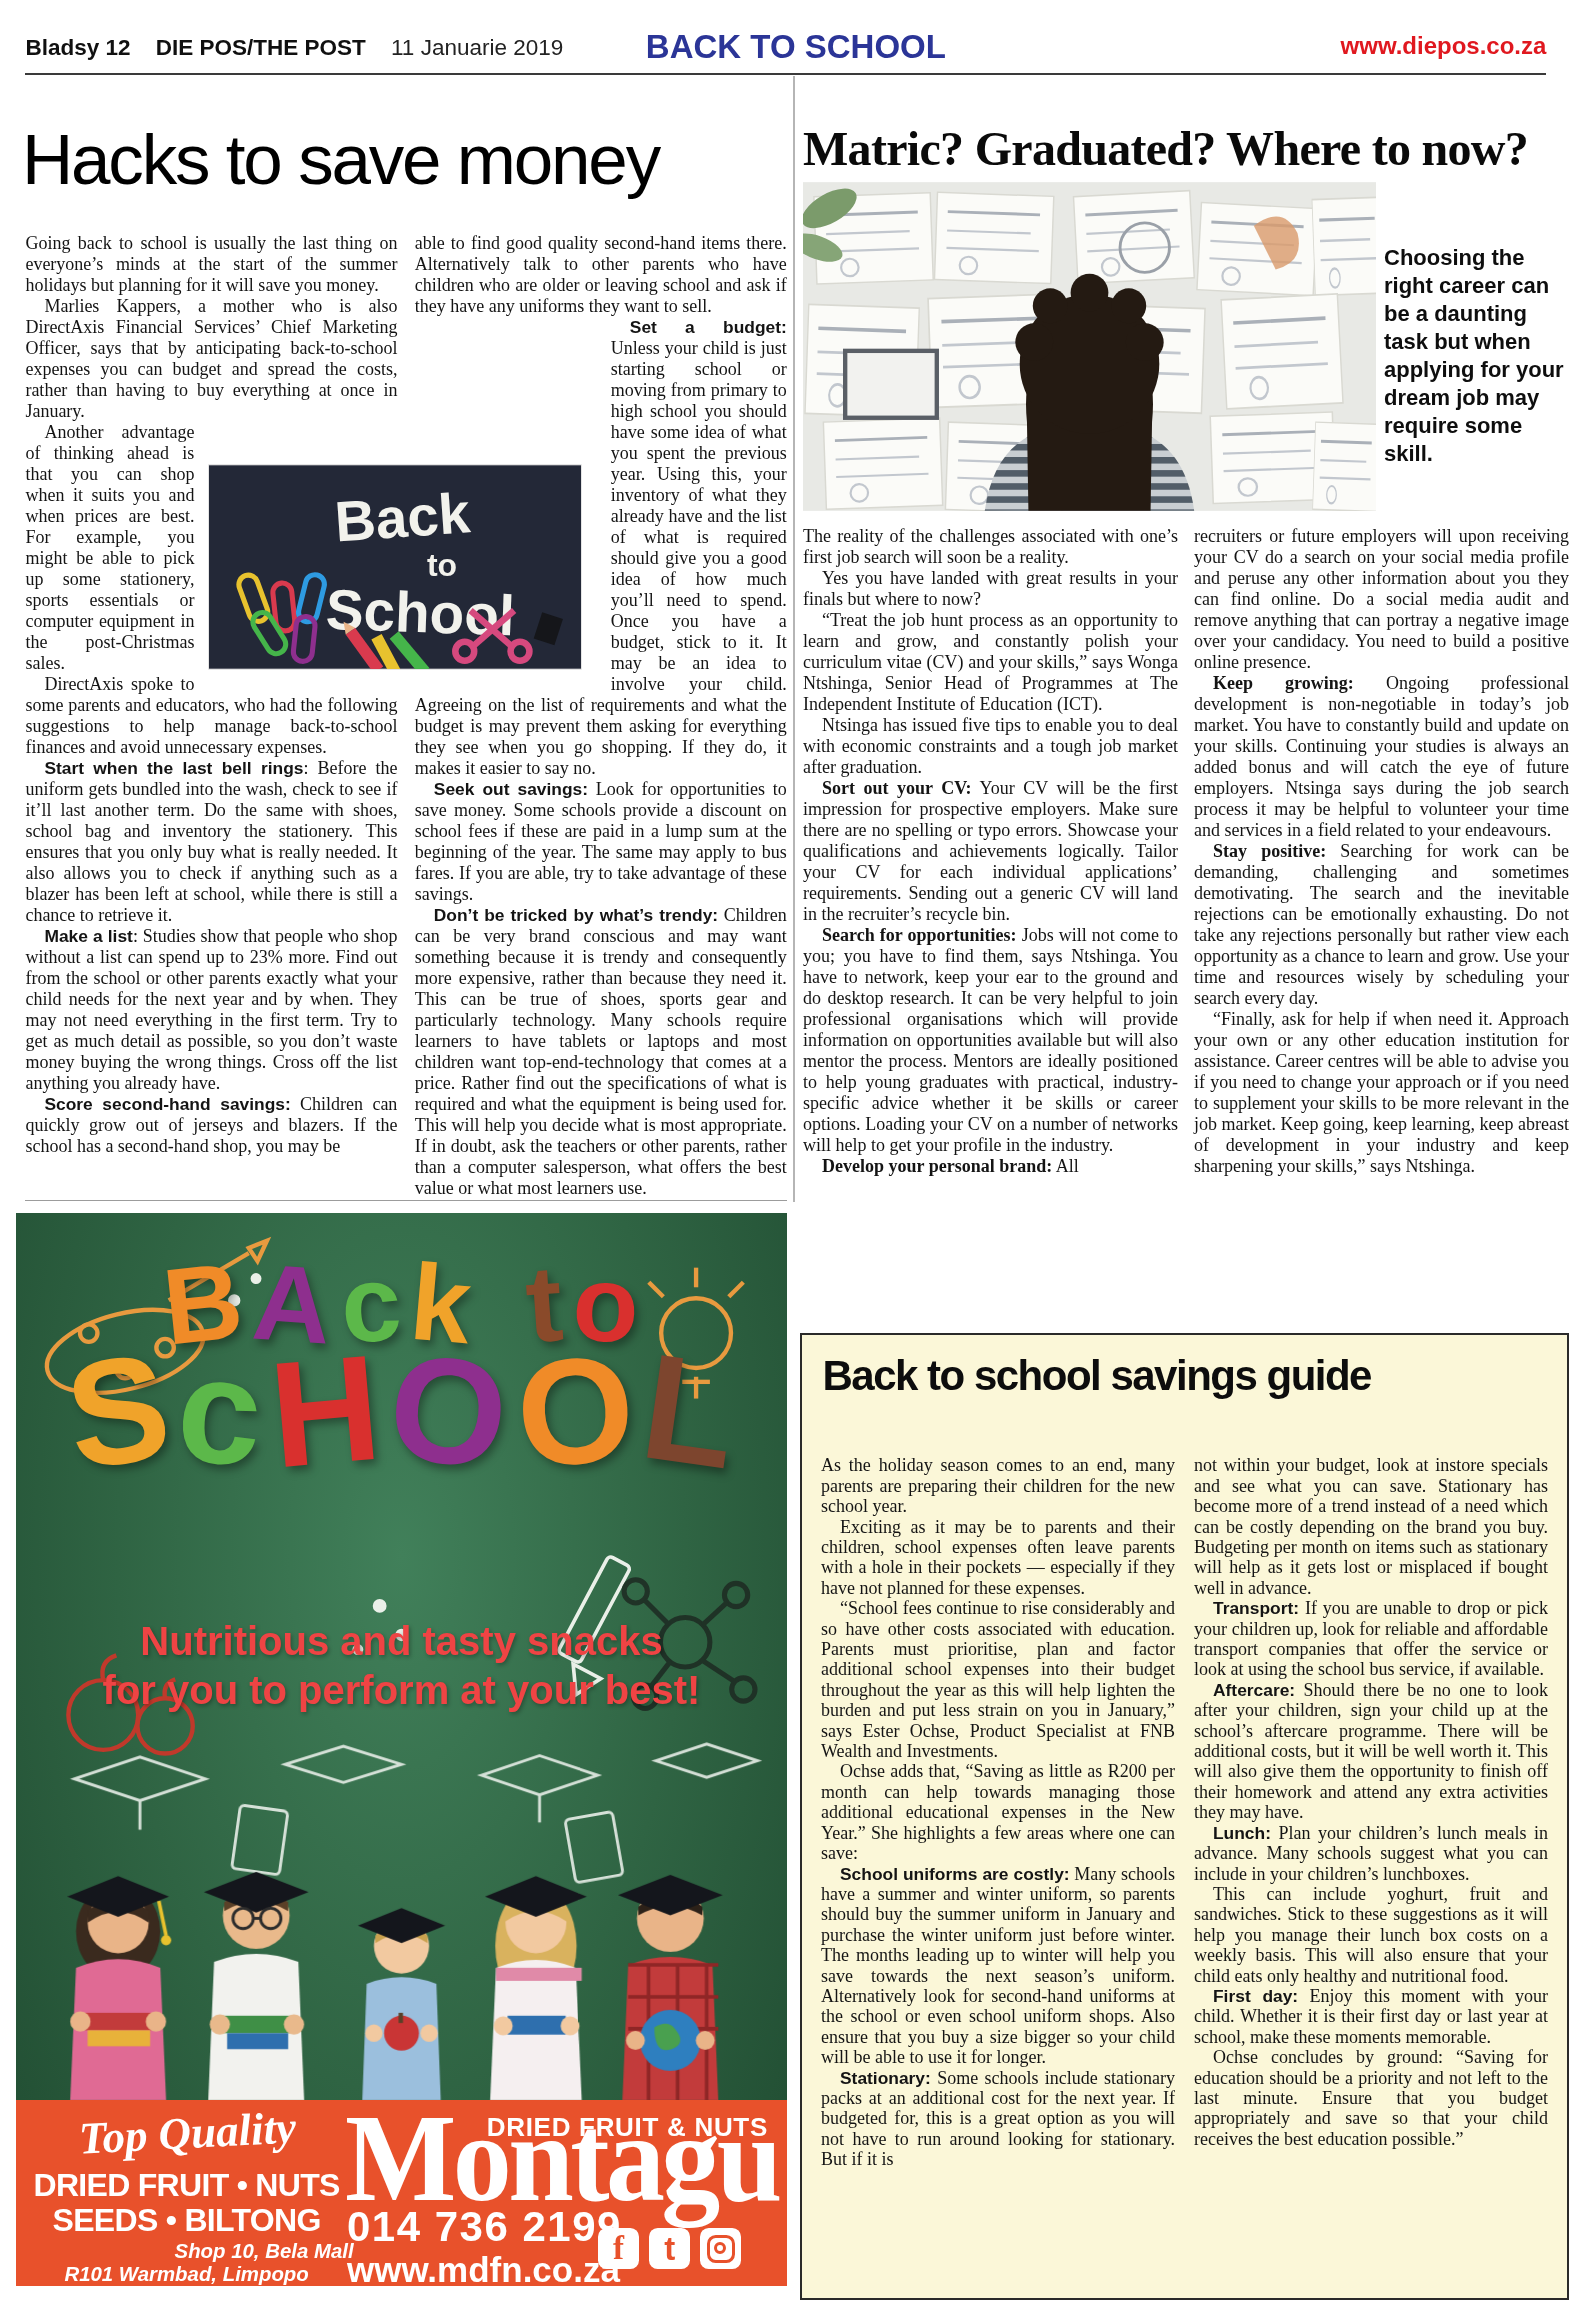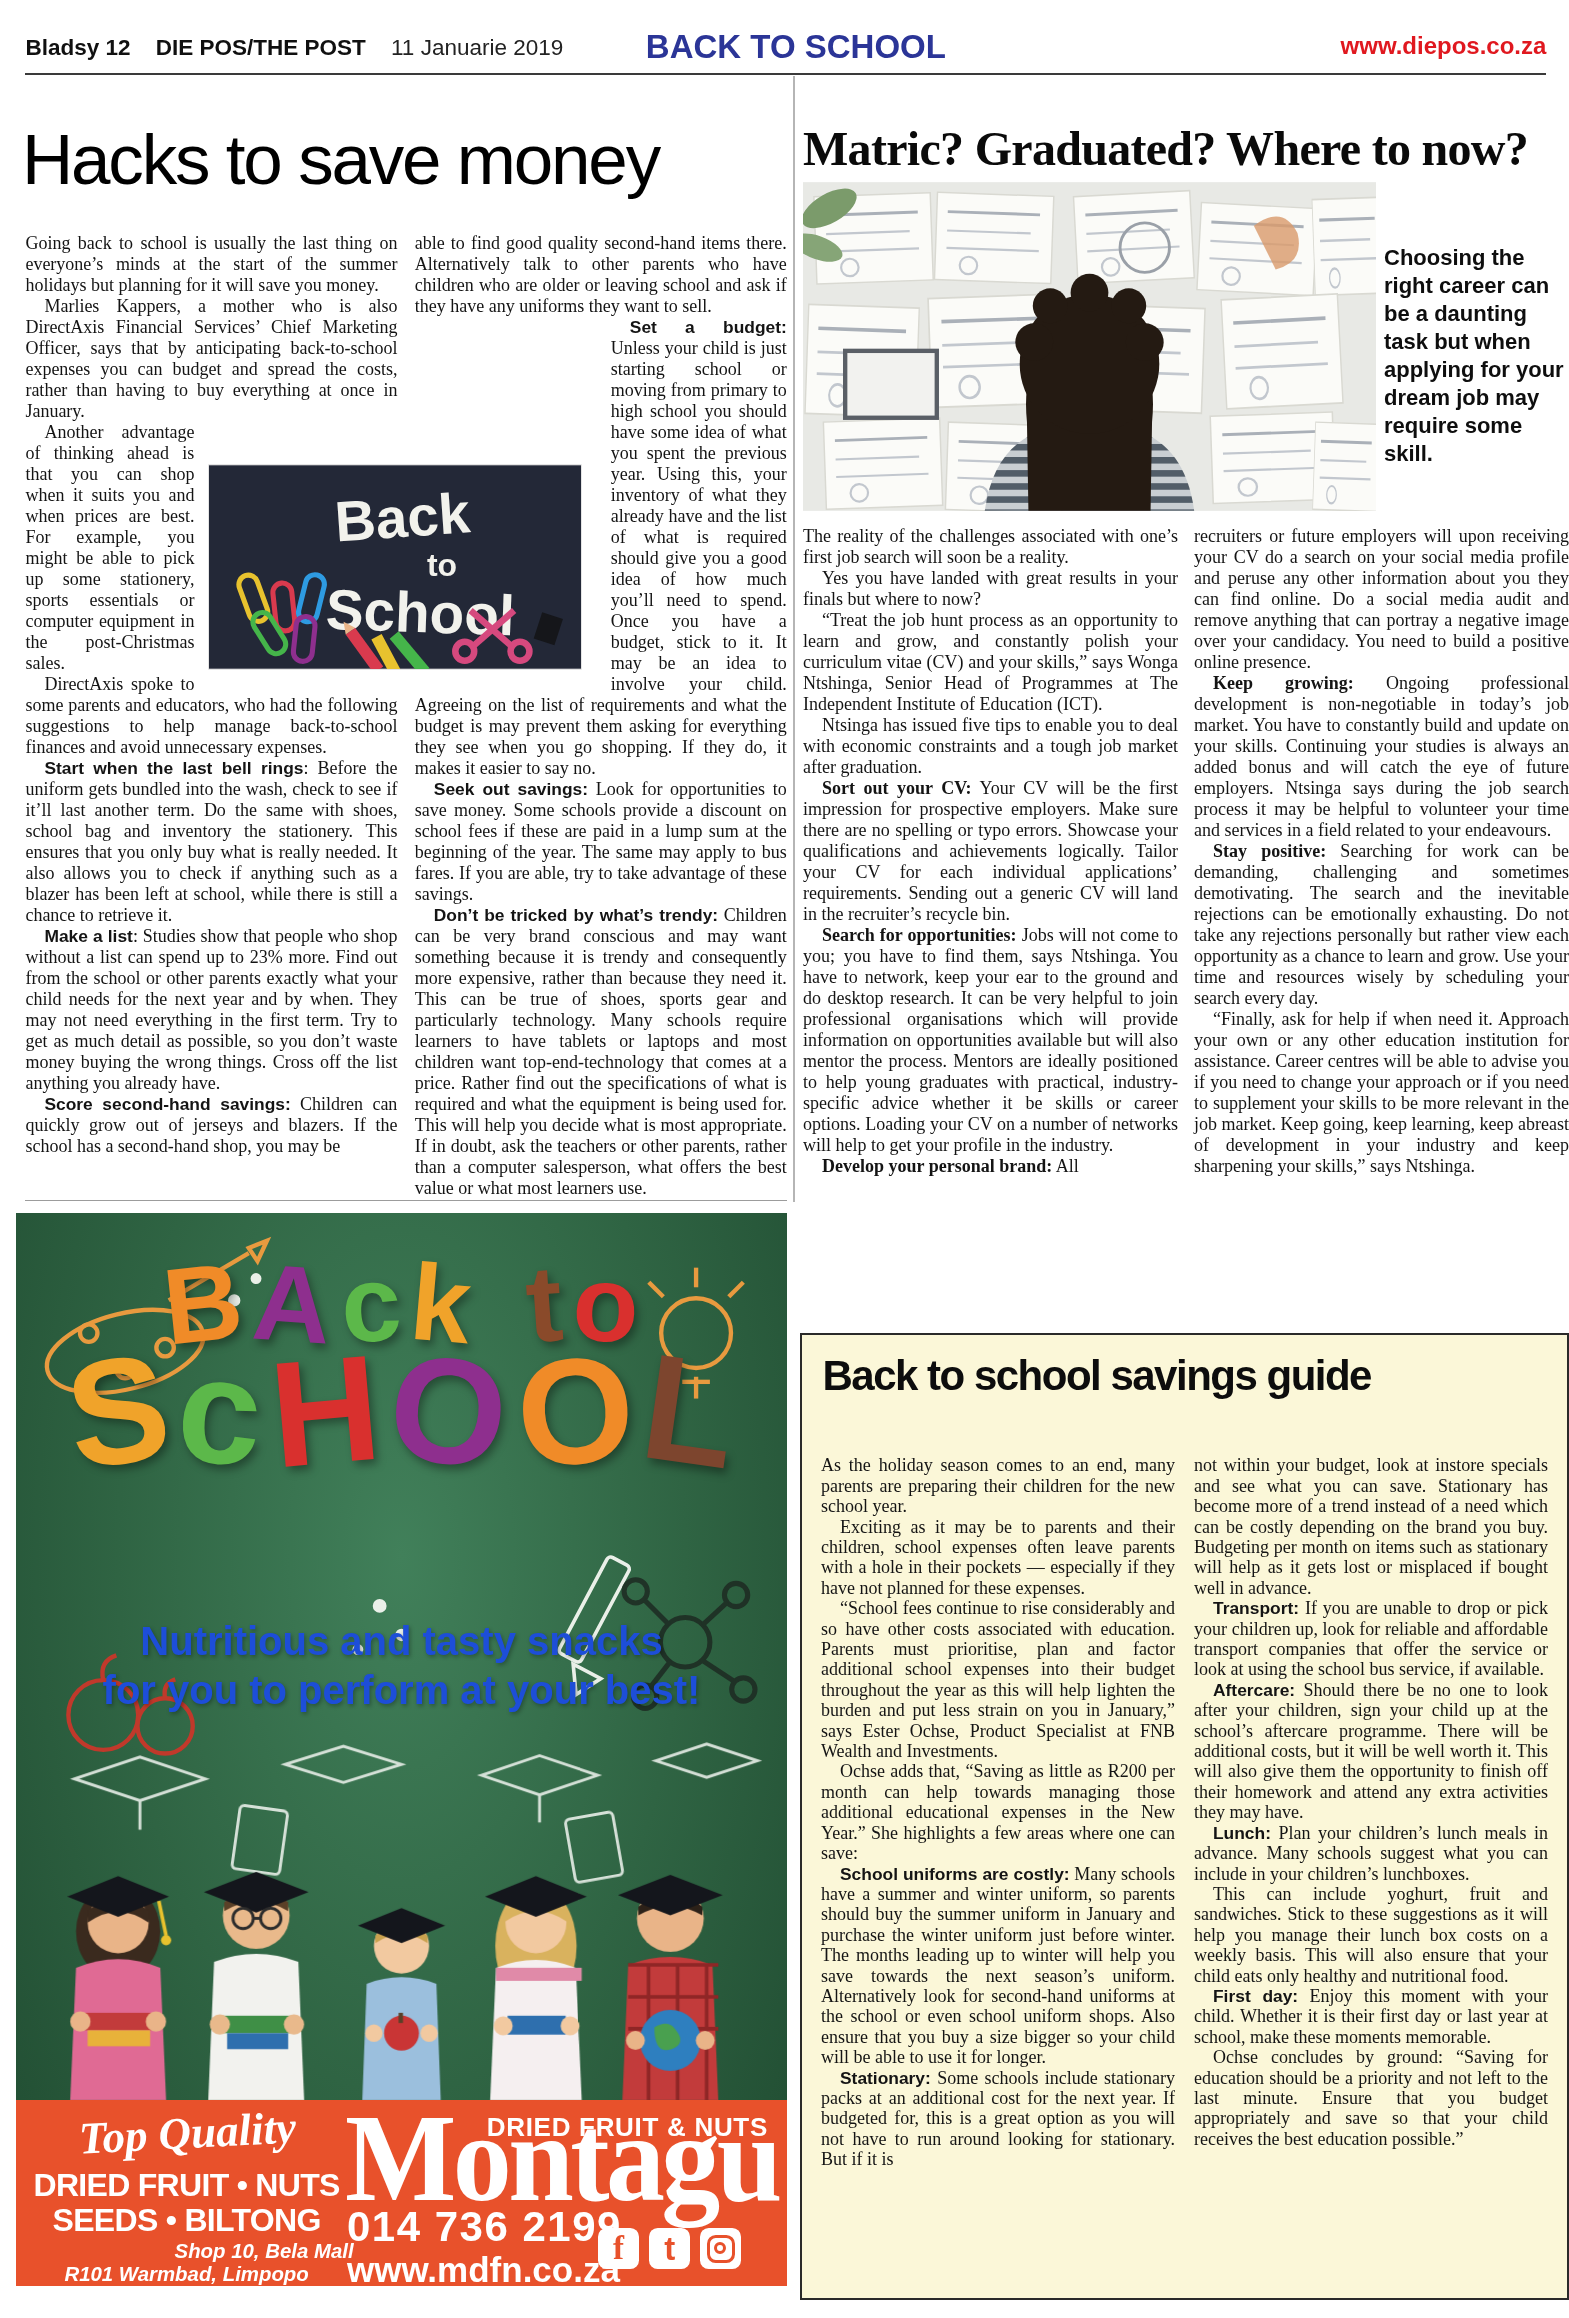--- a/index.html
+++ b/index.html
@@ -58,21 +58,21 @@
   
   .ad{position:absolute;left:16px;top:1213px;width:771px;height:1073px;overflow:hidden;}
   .ad-board{position:absolute;inset:0;background:radial-gradient(ellipse at 50% 32%,#41805a 0%,#2f6443 52%,#1f4a30 100%);}
   .ad-doodles{position:absolute;left:0;top:0;width:771px;height:553px;}
   .ad-headline{position:absolute;left:0;top:41px;width:100%;text-align:center;}
   .ad-letter{display:inline-block;font-family:"Liberation Sans",sans-serif;font-weight:bold;
              line-height:0.92;margin:0 5.1px;text-shadow:3.6px 5.1px 8.7px rgba(0,0,0,0.35);}
   .ad-line1 .ad-letter{font-size:108px;}
   .ad-line2{margin-top:-11.6px;}
   .ad-line2 .ad-letter{font-size:150px;}
-  .ad-tagline{position:absolute;left:0;top:404px;width:100%;text-align:center;color:#1d4ed8;
+  .ad-tagline{position:absolute;left:0;top:404px;width:100%;text-align:center;color:#ef4444;
               font-family:"Liberation Sans",sans-serif;font-weight:bold;font-size:40px;line-height:49px;
               text-shadow:1.5px 2.2px 4.4px rgba(0,0,0,0.3);}
   .ad-kids{position:absolute;left:0;bottom:186px;width:771px;height:372px;}
 
   .ad-strip{position:absolute;left:0;bottom:0;width:771px;height:186px;background:#e8512b;color:#fff;}
   .tq{position:absolute;left:14.5px;top:7.3px;width:313px;text-align:center;font-family:"Liberation Serif",serif;
       font-style:italic;font-weight:bold;font-size:45px;transform:rotate(-3deg);}
   .prod1{position:absolute;left:3.6px;top:67px;width:334px;text-align:center;font-family:"Liberation Sans",sans-serif;
          font-weight:bold;font-size:32px;letter-spacing:-0.7px;}
   .prod2{position:absolute;left:3.6px;top:102px;width:334px;text-align:center;font-family:"Liberation Sans",sans-serif;

